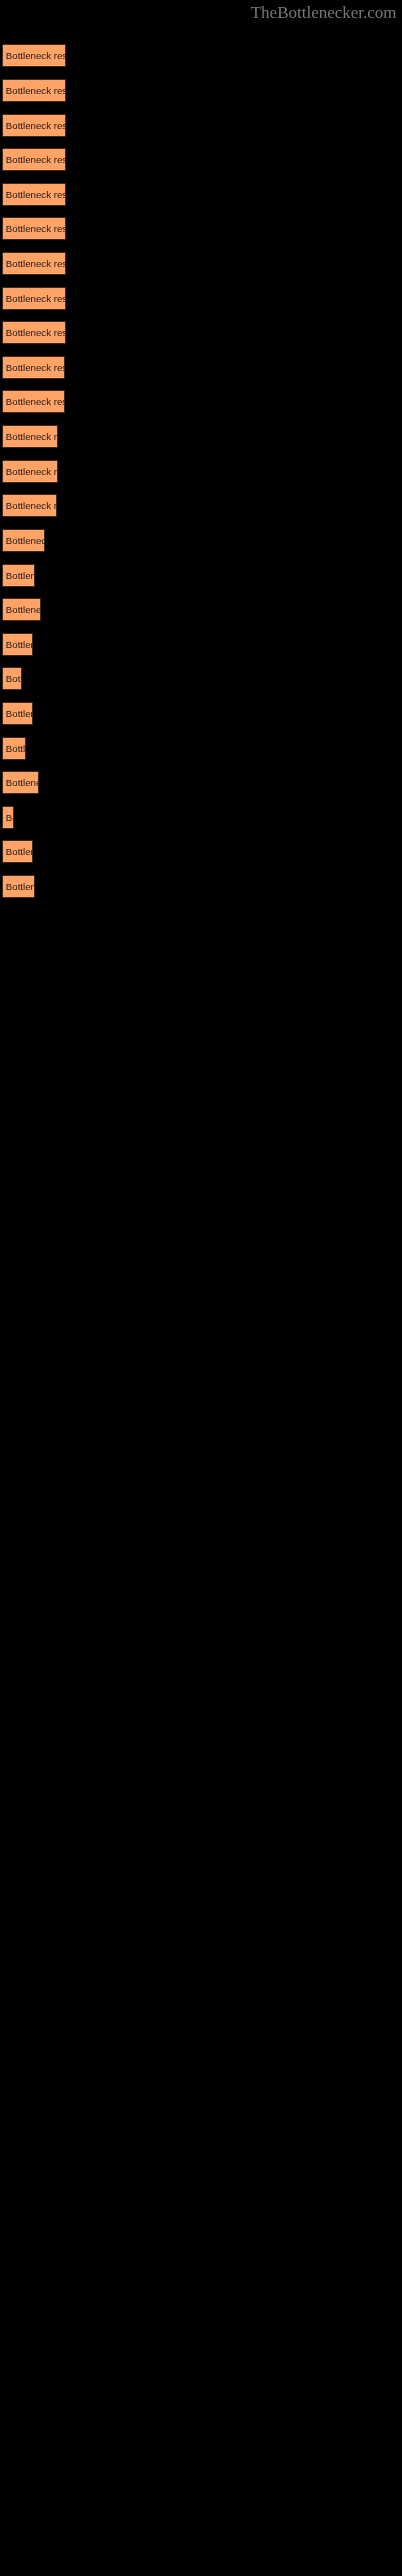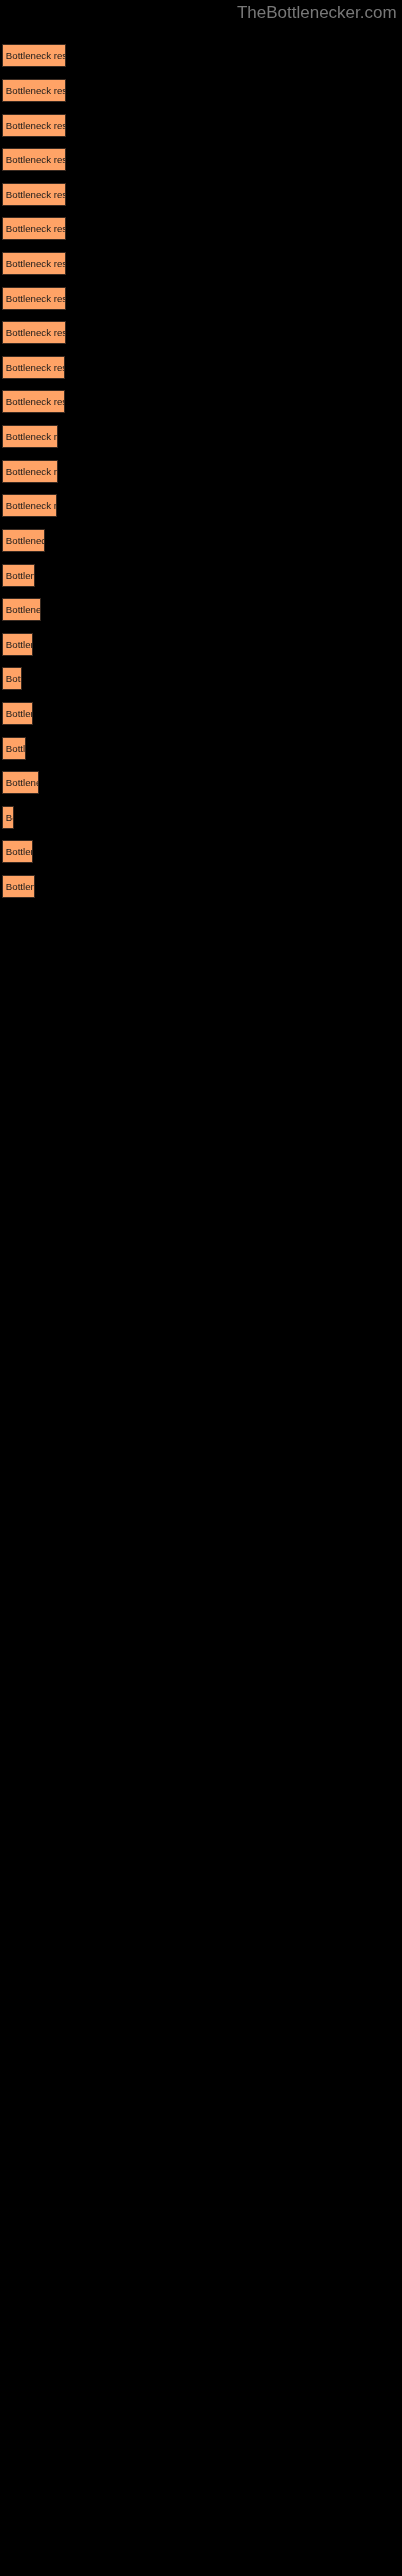--- a/index.html
+++ b/index.html
@@ -18,21 +18,21 @@
     position: relative;
     width: 403px;
     height: 2576px;
     background: #000000;
   }
   .site-title {
     position: absolute;
     top: 1.6px;
     right: 6.4px;
     color: #787878;
-    font-family: Liberation Sans, sans-serif;
+    font-family: Liberation Serif, serif;
     font-size: 17px;
     font-weight: normal;
     letter-spacing: 0px;
     white-space: nowrap;
     line-height: 21px;
   }
   #chart-area {
     position: absolute;
     left: 0;
     top: 0;

